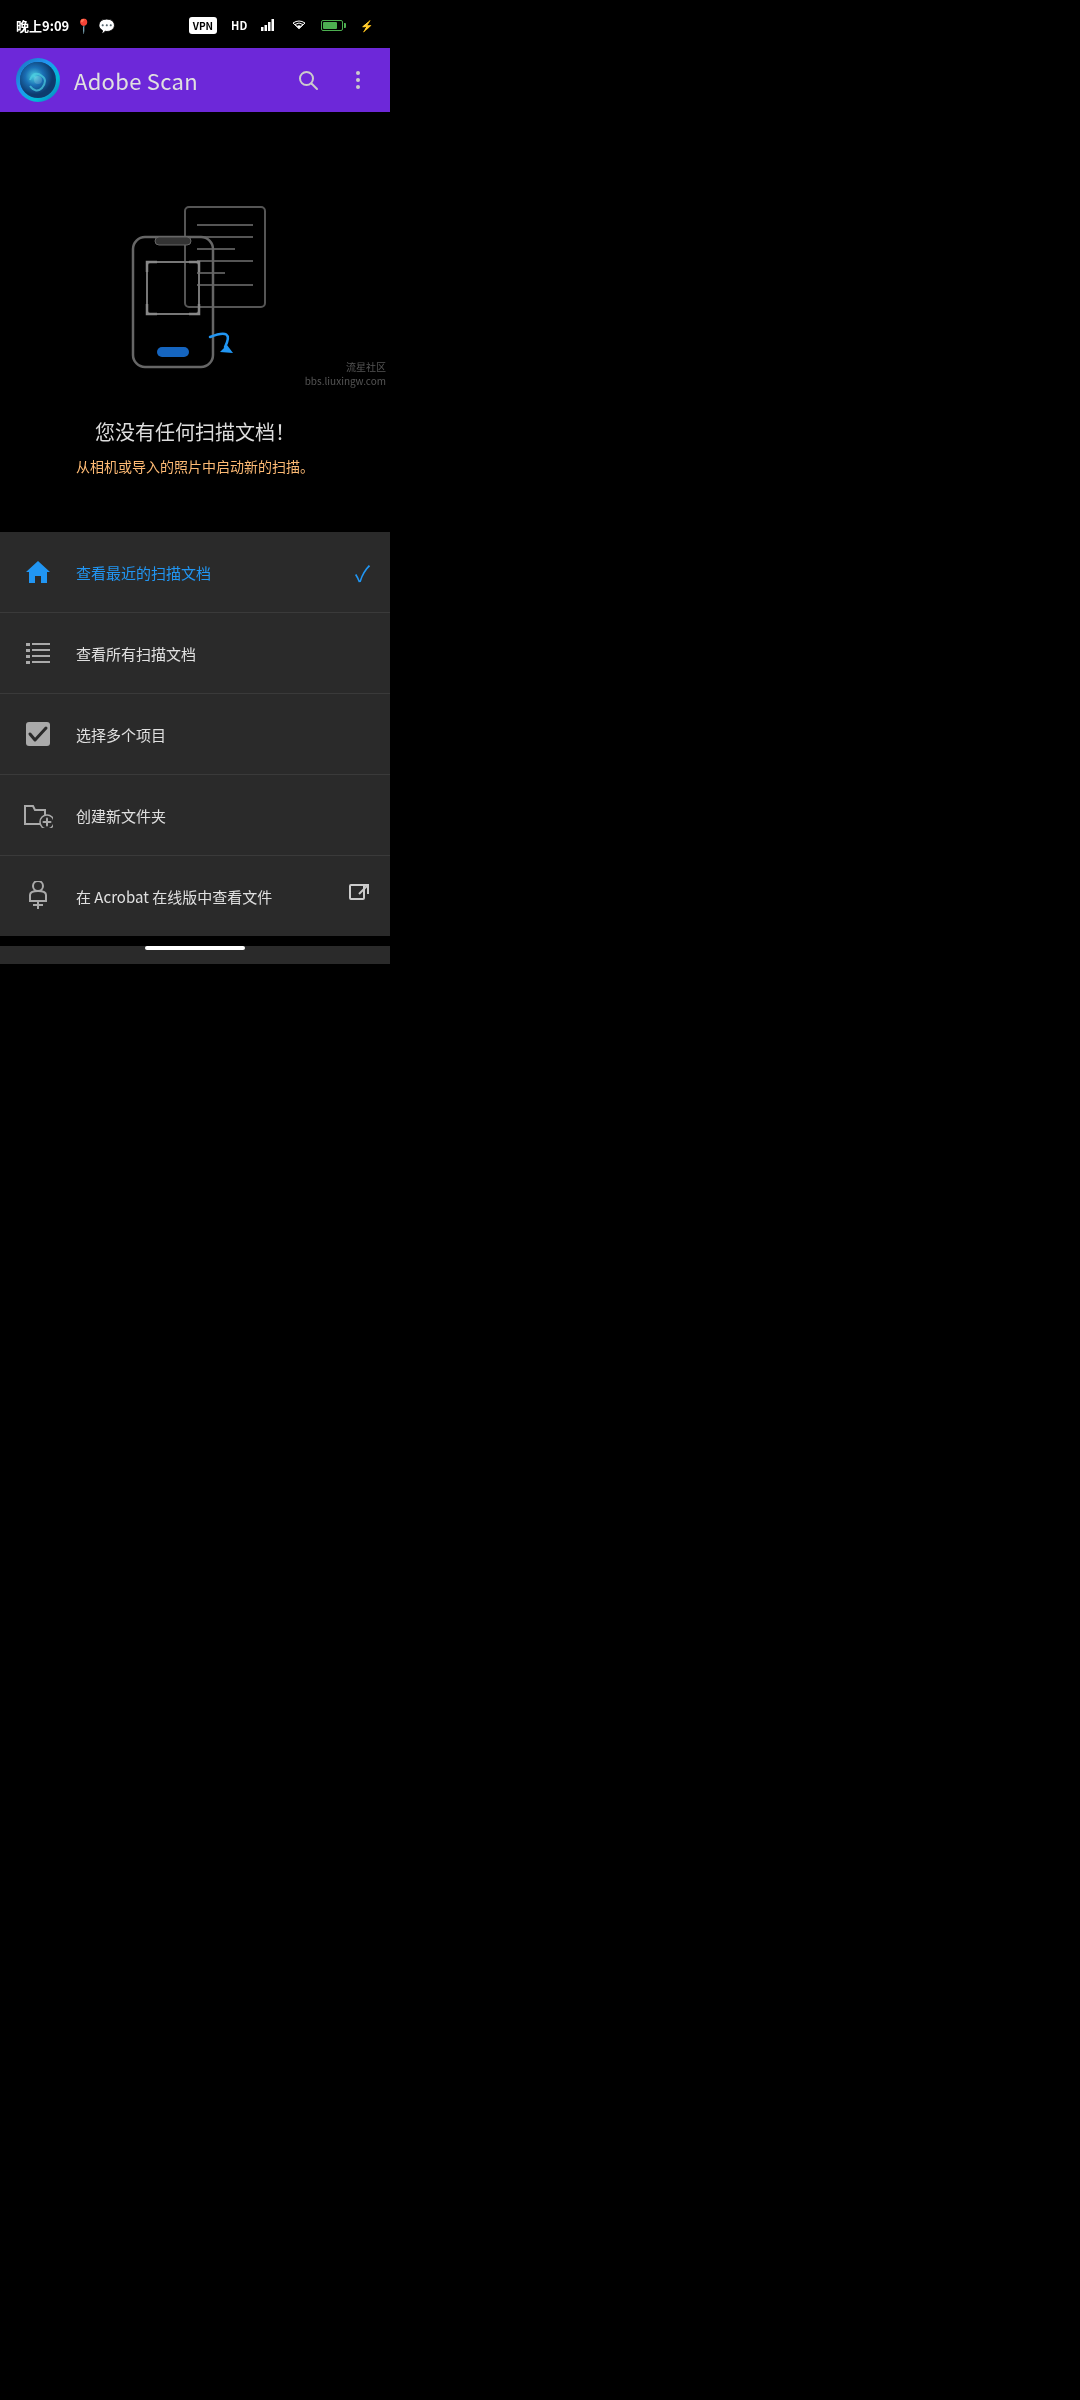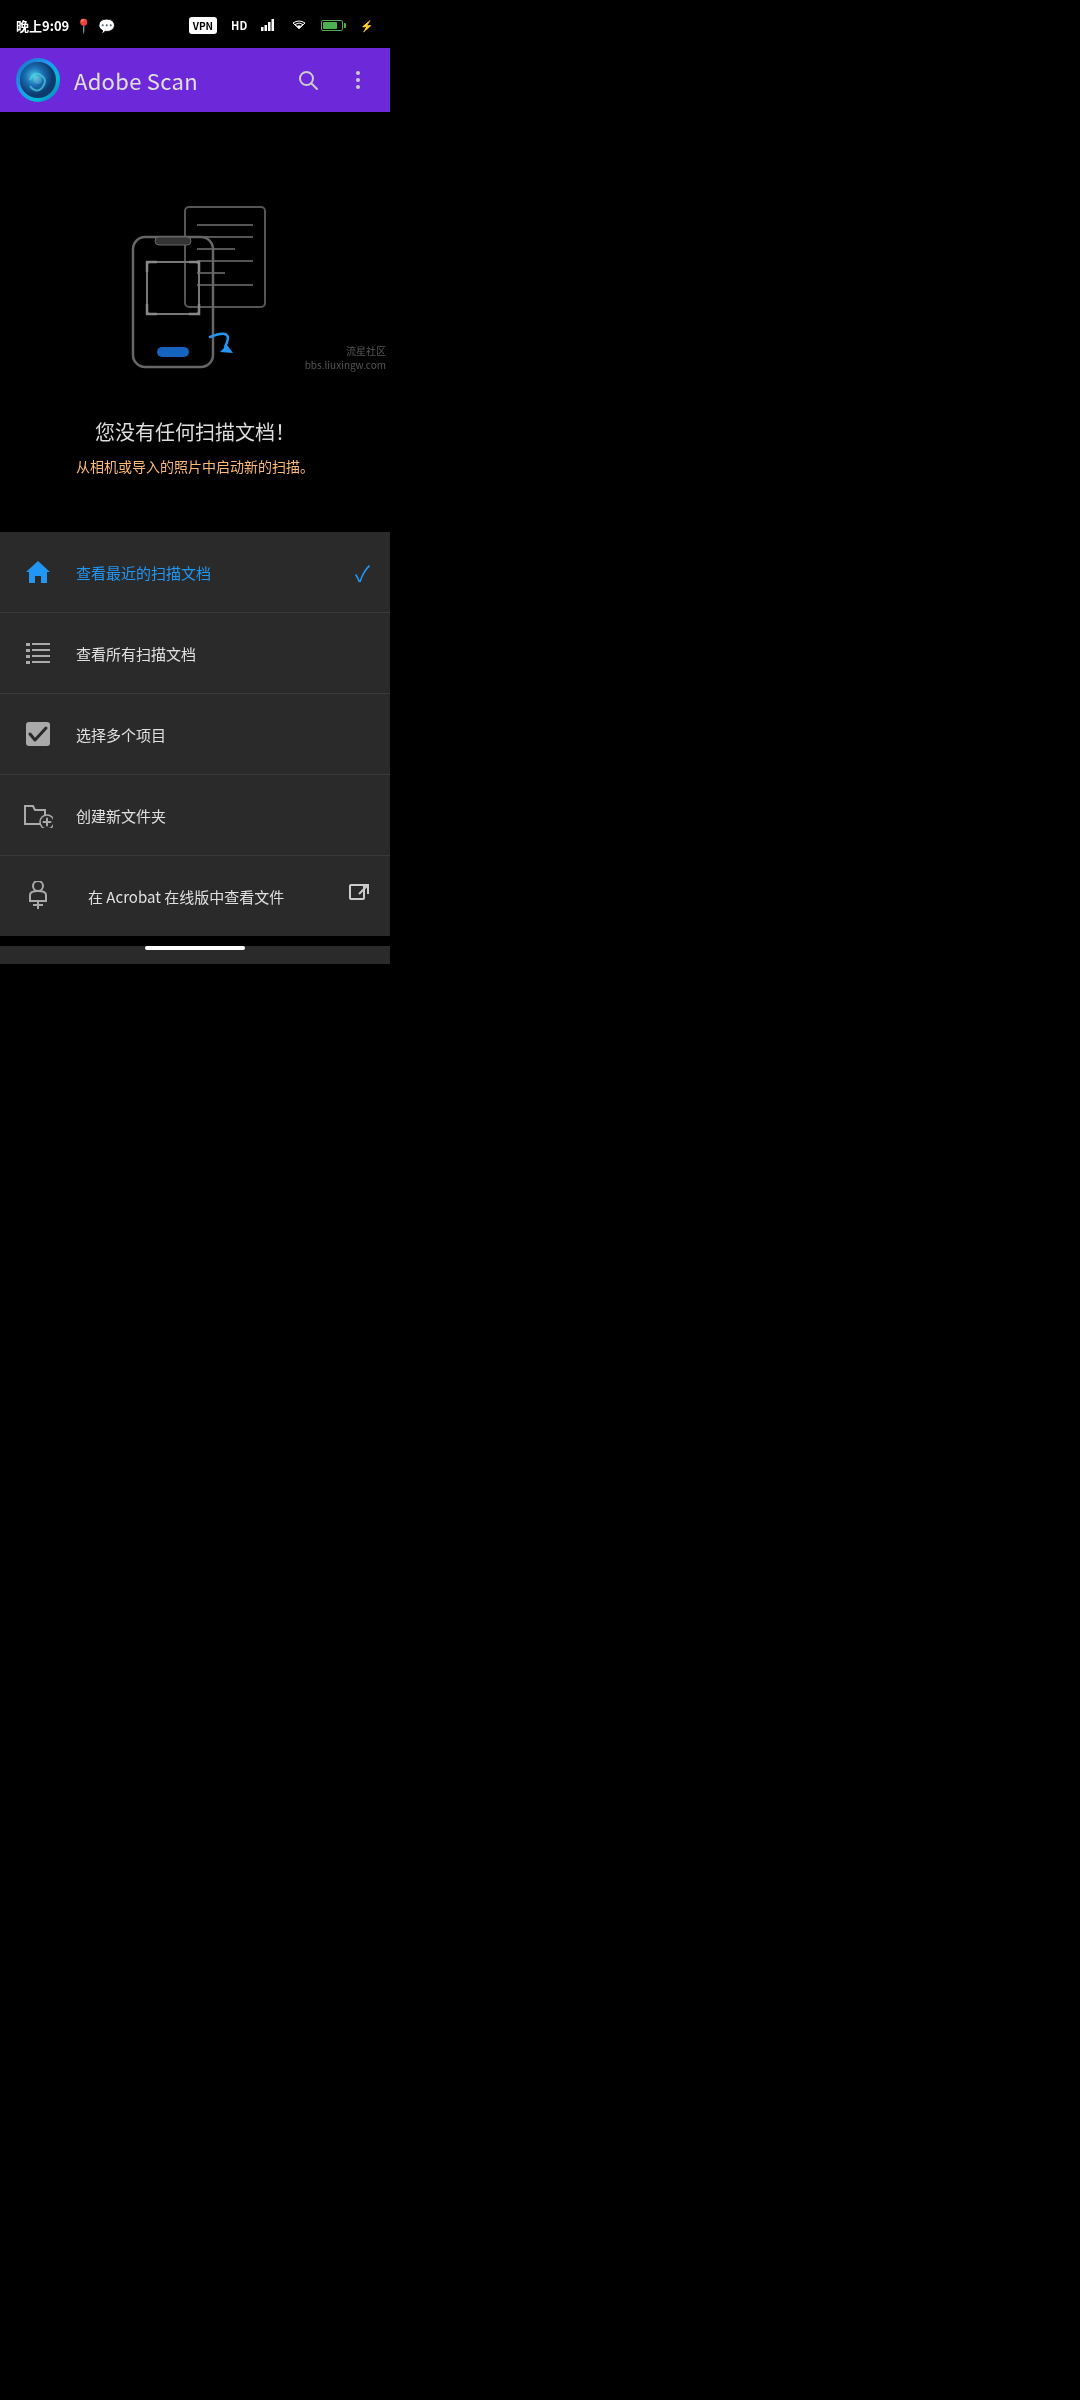--- a/index.html
+++ b/index.html
@@ -161,21 +161,21 @@
       font-size: 14px;
       color: #fdba74;
       text-align: center;
       line-height: 1.5;
     }
 
     
     .watermark {
       position: absolute;
       right: 0;
-      bottom: 160px;
+      bottom: 144px;
       font-size: 10px;
       color: #555;
       text-align: right;
       padding-right: 4px;
       line-height: 1.4;
     }
 
     
     .bottom-menu {
       background: #2a2a2a;
@@ -390,21 +390,21 @@
       <svg width="30" height="26" viewBox="0 0 30 26">
         <path d="M2 4 L2 22 L22 22 L22 8 L12 8 L10 4 Z" fill="none" stroke="#aaa" stroke-width="2"></path>
         <circle cx="24" cy="20" r="7" fill="#2a2a2a" stroke="#aaa" stroke-width="1.5"></circle>
         <line x1="24" y1="16.5" x2="24" y2="23.5" stroke="#aaa" stroke-width="2" stroke-linecap="round"></line>
         <line x1="20.5" y1="20" x2="27.5" y2="20" stroke="#aaa" stroke-width="2" stroke-linecap="round"></line>
       </svg>
     </div>
     <span class="menu-label">创建新文件夹</span>
   </div>
 
-  <div class="menu-item" style="border-bottom:none;gap:12px;">
+  <div class="menu-item" style="border-bottom:none;">
     <div class="menu-icon">
       <svg width="26" height="30" viewBox="0 0 26 30">
 
         <circle cx="13" cy="5" r="5" fill="none" stroke="#aaa" stroke-width="2"></circle>
         <path d="M5 14 Q5 10 13 10 Q21 10 21 14 L21 20 L5 20 Z" fill="none" stroke="#aaa" stroke-width="2"></path>
         <line x1="13" y1="20" x2="13" y2="28" stroke="#aaa" stroke-width="2"></line>
         <line x1="8" y1="24" x2="18" y2="24" stroke="#aaa" stroke-width="2"></line>
       </svg>
     </div>
     <span class="menu-label">在 Acrobat 在线版中查看文件</span>

